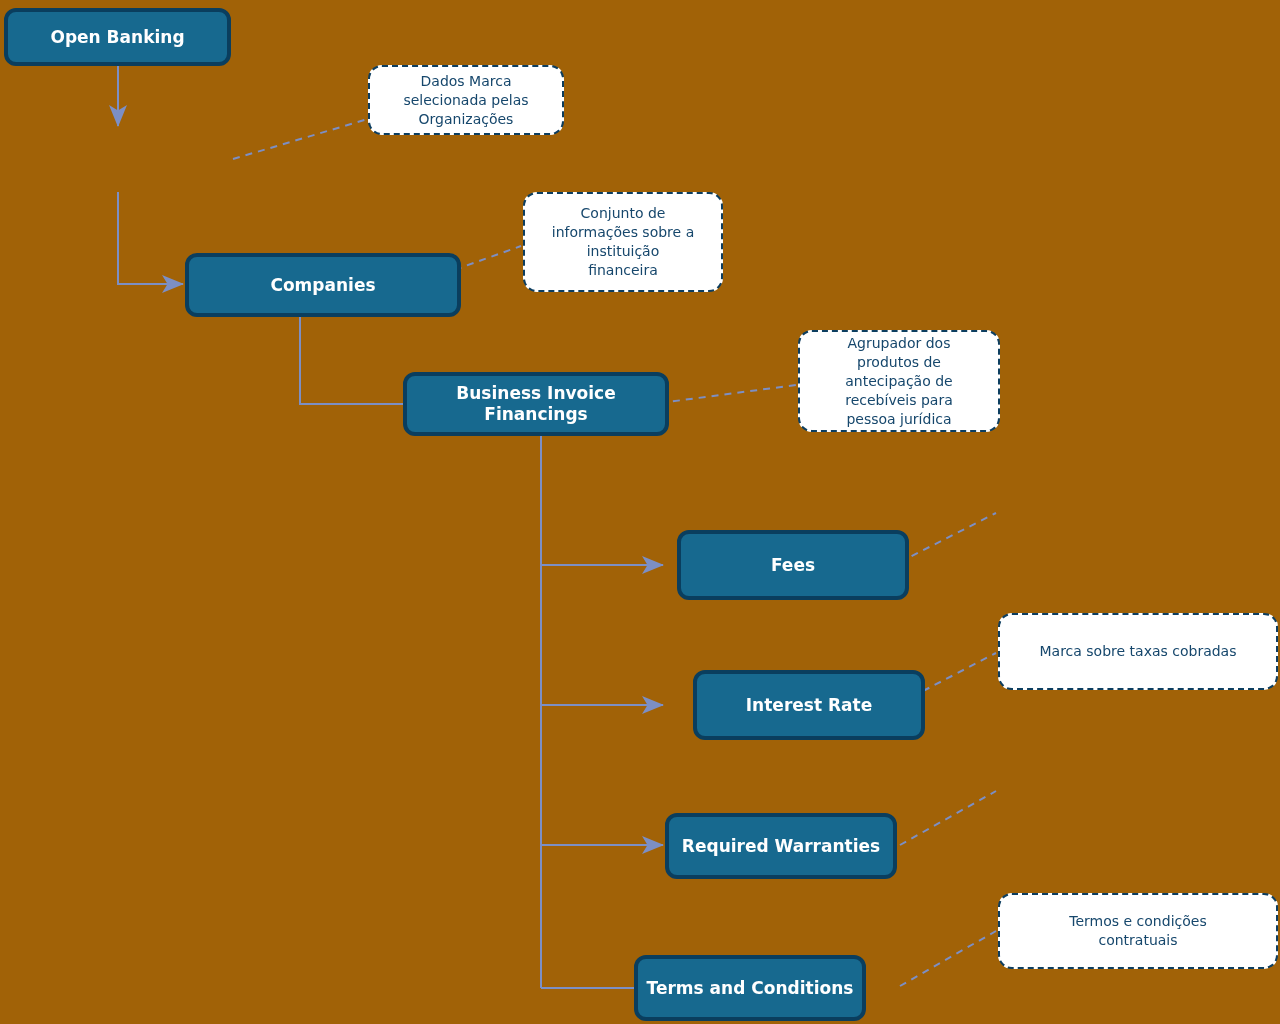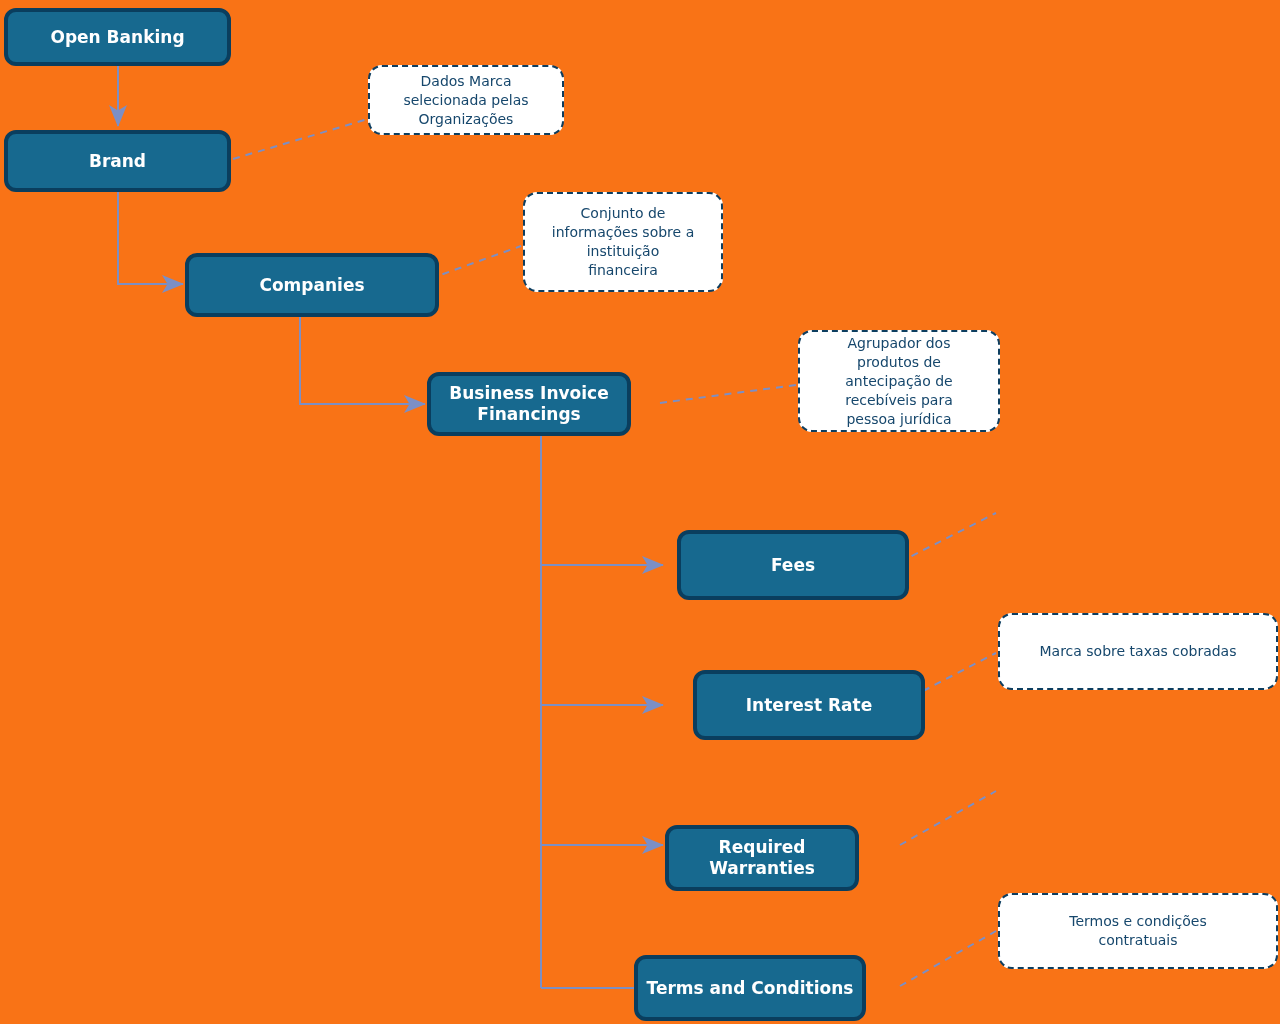--- a/index.html
+++ b/index.html
@@ -1,17 +1,17 @@
 <!DOCTYPE html>
 <html><head>
 <meta charset="utf-8">
 <style>
   html,body{margin:0;padding:0;background:#ffffff;}
   .canvas{
-    position:relative;width:1280px;height:1024px;background:#f97316;overflow:hidden;
+    position:relative;width:1280px;height:1024px;background:#a16207;overflow:hidden;
     font-family:"DejaVu Sans","Liberation Sans",sans-serif;
     text-decoration:underline;
   }
   .connector-layer{position:absolute;left:0;top:0;width:1280px;height:1024px;}
   .node{
     position:absolute;box-sizing:border-box;
     background:#17698F;border:4px solid #0A3E5E;border-radius:12px;
     color:#ffffff;display:flex;align-items:center;justify-content:center;
     text-align:center;font-weight:600;font-size:17px;line-height:21px;
     white-space:pre-line;padding:2px 6px;
@@ -19,25 +19,25 @@
   .note{
     position:absolute;box-sizing:border-box;background:#ffffff;
     border:2px dashed #0D3E60;border-radius:14px;
     color:#16476C;display:flex;align-items:center;justify-content:center;
     text-align:center;font-weight:400;font-size:14px;line-height:19px;
     white-space:pre-line;padding:1px 6px;
   }
   
   .n-open-banking{left:4px;top:8px;width:227px;height:58px;}
   .n-brand{left:4px;top:130px;width:227px;height:62px;}
-  .n-companies{left:185px;top:253px;width:254px;height:64px;}
-  .n-bif{left:427px;top:372px;width:204px;height:64px;}
+  .n-companies{left:185px;top:253px;width:276px;height:64px;}
+  .n-bif{left:403px;top:372px;width:266px;height:64px;}
   .n-fees{left:665px;top:530px;width:232px;height:70px;margin-left:12px;}
   .n-interest{left:665px;top:670px;width:232px;height:70px;margin-left:28px;}
-  .n-required{left:665px;top:813px;width:194px;height:66px;margin-top:12px;}
+  .n-required{left:665px;top:813px;width:232px;height:66px;}
   .n-terms{left:634px;top:955px;width:232px;height:66px;}
   
   .a-brand{left:368px;top:65px;width:196px;height:70px;}
   .a-companies{left:523px;top:192px;width:200px;height:100px;}
   .a-bif{left:798px;top:330px;width:202px;height:102px;}
   .a-fees{left:998px;top:472px;width:280px;height:77px;}
   .a-interest{left:998px;top:613px;width:280px;height:77px;}
   .a-required{left:998px;top:752px;width:280px;height:78px;}
   .a-terms{left:998px;top:893px;width:280px;height:76px;}
 </style>
@@ -67,21 +67,20 @@
       <path d="M418 283 L521 246"></path>
       <path d="M660 403 L796 385"></path>
       <path d="M900 562 L996 513"></path>
       <path d="M900 703 L996 653"></path>
       <path d="M900 845 L996 791"></path>
       <path d="M900 986 L996 931"></path>
     </g>
   </svg>
 
   <div class="node n-open-banking">Open Banking</div>
-  <div class="node n-brand">Brand</div>
   <div class="node n-companies">Companies</div>
   <div class="node n-bif">Business Invoice
 Financings</div>
   <div class="node n-fees">Fees</div>
   <div class="node n-interest">Interest Rate</div>
   <div class="node n-required">Required Warranties</div>
   <div class="node n-terms">Terms and Conditions</div>
 
   <div class="note a-brand">Dados Marca
 selecionada pelas

